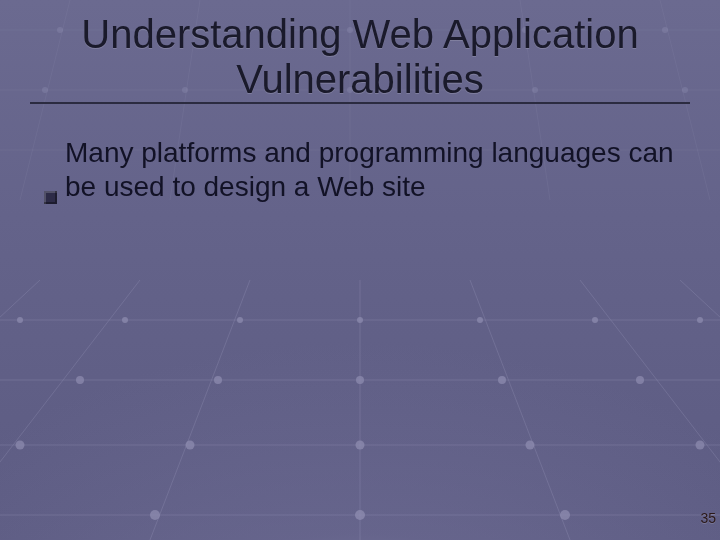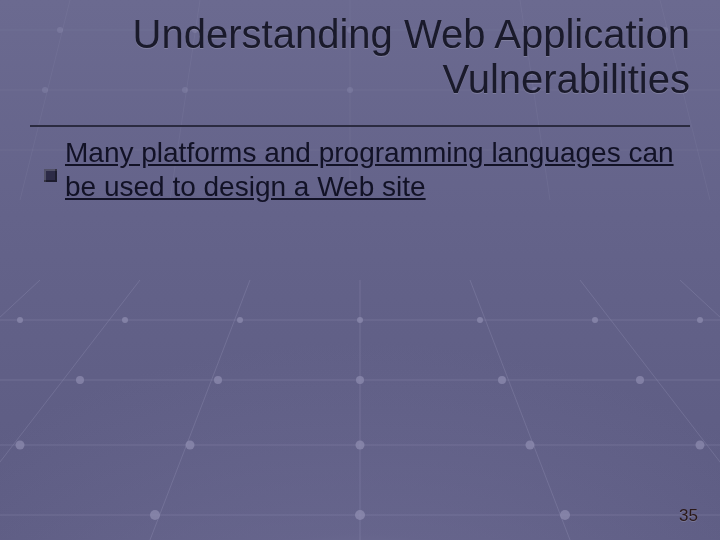--- a/index.html
+++ b/index.html
@@ -20,57 +20,56 @@
   .grid .top line { stroke-opacity:0.25; }
   .grid .top circle { fill-opacity:0.35; }
   .grid .bot line { stroke-opacity:0.55; }
   .grid .bot circle { fill-opacity:0.75; }
 
   .title {
     position: absolute;
     top: 12px;
     left: 30px;
     right: 30px;
-    text-align: right;
+    text-align: center;
     font-size: 40px;
     line-height: 1.12;
     color: #1a1a2b;
     text-shadow: 0 1px 0 rgba(255,255,255,0.15);
     border-bottom: 2px solid #2b2b40;
-    padding-bottom: 23px;
+    padding-bottom: 0;
   }
   .body {
     position: absolute;
     top: 136px;
     left: 44px;
     right: 40px;
     color: #121226;
     font-size: 28px;
     line-height: 1.22;
   }
   .item {
     display: flex;
-    align-items: center;
+    align-items: flex-end;
     margin-bottom: 4px;
-    text-decoration: underline;
   }
   .bullet {
     flex: 0 0 auto;
     width: 13px; height: 13px;
     margin-top: 11px;
     margin-right: 8px;
     background: #2d2b47;
     box-shadow: inset -2px -2px 0 rgba(0,0,0,0.35), inset 2px 2px 0 rgba(255,255,255,0.18);
   }
   .item-text { flex: 1 1 auto; }
   .pagenum {
     position: absolute;
-    right: 22px;
+    right: 4px;
     bottom: 14px;
-    font-size: 17px;
+    font-size: 14px;
     color: #2a1818;
     text-shadow: 0 1px 0 rgba(255,255,255,0.15);
   }
 </style>
 </head>
 <body>
 
 <div class="slide">
 
   <svg class="grid" viewBox="0 0 720 540" preserveAspectRatio="none">

